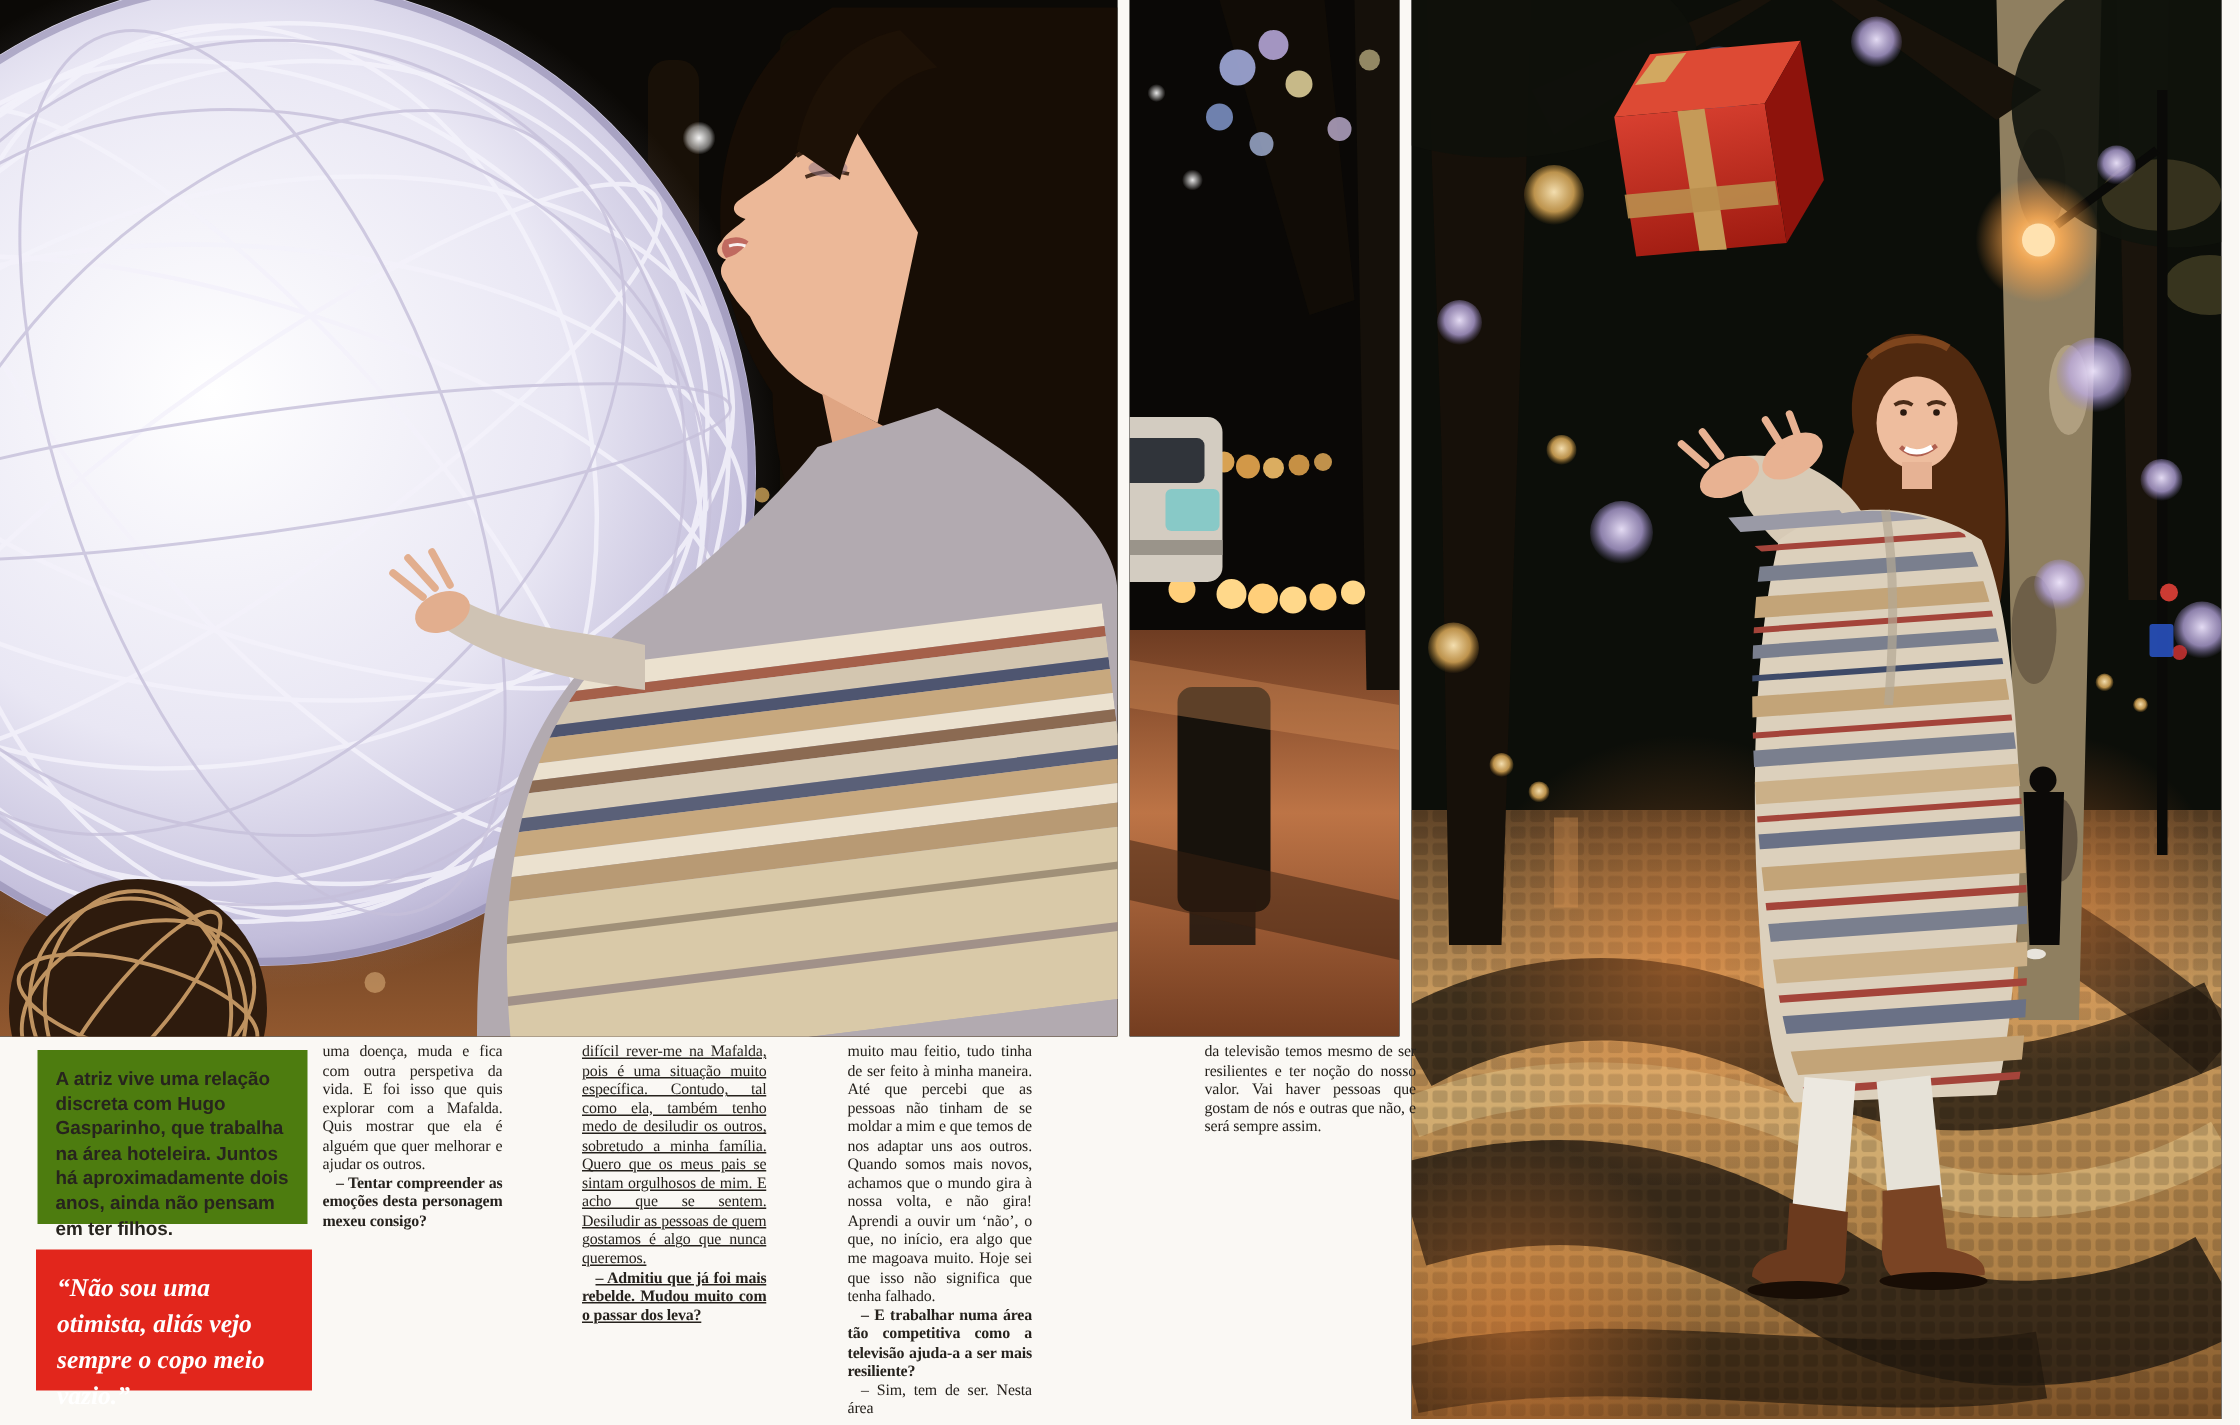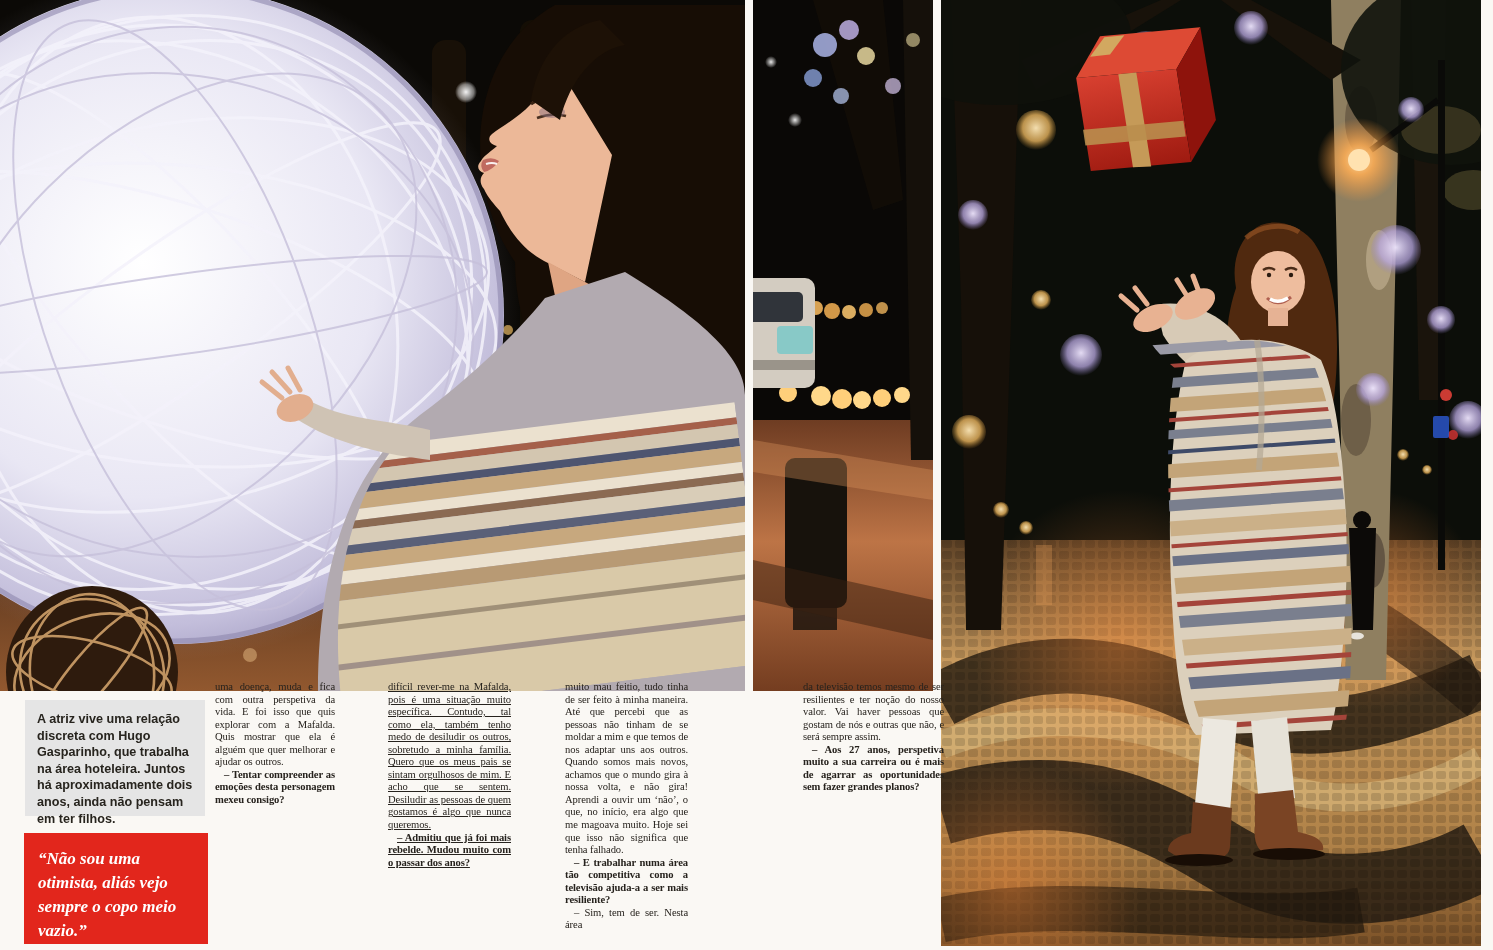--- a/index.html
+++ b/index.html
@@ -5,30 +5,30 @@
   html,body{margin:0;padding:0;background:#ffffff;}
   .page{position:relative;width:1493px;height:950px;background:#faf8f4;overflow:hidden;
         font-family:"Liberation Serif",serif;}
   .photo{position:absolute;overflow:hidden;background:#0a0906;}
   .photo svg{display:block;}
   .photo-left{left:0;top:0;width:745px;height:691px;}
   .photo-mid{left:753px;top:0;width:180px;height:691px;}
   .photo-right{left:941px;top:0;width:540px;height:946px;}
 
   .caption-box{position:absolute;left:25px;top:700px;width:180px;height:116px;
-        background:#e5e5e5;box-sizing:border-box;padding:11px 12px;}
+        background:#4d7c0f;box-sizing:border-box;padding:11px 12px;}
   .caption-box p{margin:0;font-family:"Liberation Sans",sans-serif;font-weight:bold;
         font-size:12.6px;line-height:1.32;color:#27241e;}
 
-  .quote-box{position:absolute;left:24px;top:833px;width:184px;height:111px;
+  .quote-box{position:absolute;left:24px;top:833px;width:184px;height:94px;
         background:#e2261c;box-sizing:border-box;padding:14px 14px;}
   .quote-box p{margin:0;color:#ffffff;font-family:"Liberation Serif",serif;
         font-style:italic;font-weight:bold;font-size:17px;line-height:1.42;}
 
-  .col{position:absolute;top:681px;height:254px;overflow:hidden;color:#26221d;
+  .col{position:absolute;top:696px;height:254px;overflow:hidden;color:#26221d;
         font-size:10.6px;line-height:12.55px;text-align:justify;
         letter-spacing:-0.1px;}
   .col p{margin:0;}
   .col p.indent{text-indent:9px;}
   .col p.question{font-weight:bold;}
   .col1{left:215px;width:120px;}
   .col2{left:388px;width:123px;text-decoration:underline;}
   .col3{left:565px;width:123px;}
   .col4{left:765px;width:141px;margin-left:38px;}
 </style>
@@ -428,27 +428,26 @@
     <p>“Não sou uma otimista, aliás vejo sempre o copo meio vazio.”</p>
   </div>
 
   <div class="col col1">
     <p class="body">uma doença, muda e fica com outra perspetiva da vida. E foi isso que quis explorar com a Mafalda. Quis mostrar que ela é alguém que quer melhorar e ajudar os outros.</p>
     <p class="question indent">– Tentar compreender as emoções desta personagem mexeu consigo?</p>
   </div>
 
   <div class="col col2">
     <p class="body">difícil rever-me na Mafalda, pois é uma situação muito específica. Contudo, tal como ela, também tenho medo de desiludir os outros, sobretudo a minha família. Quero que os meus pais se sintam orgulhosos de mim. E acho que se sentem. Desiludir as pessoas de quem gostamos é algo que nunca queremos.</p>
-    <p class="question indent">– Admitiu que já foi mais rebelde. Mudou muito com o passar dos anos?</p>
+    <p class="question indent">– Admitiu que já foi mais rebelde. Mudou muito com o passar dos leva?</p>
   </div>
 
   <div class="col col3">
     <p class="body">muito mau feitio, tudo tinha de ser feito à minha maneira. Até que percebi que as pessoas não tinham de se moldar a mim e que temos de nos adaptar uns aos outros. Quando somos mais novos, achamos que o mundo gira à nossa volta, e não gira! Aprendi a ouvir um ‘não’, o que, no início, era algo que me magoava muito. Hoje sei que isso não significa que tenha falhado.</p>
     <p class="question indent">– E trabalhar numa área tão competitiva como a televisão ajuda-a a ser mais resiliente?</p>
     <p class="body indent">– Sim, tem de ser. Nesta área</p>
   </div>
 
   <div class="col col4">
     <p class="body">da televisão temos mesmo de ser resilientes e ter noção do nosso valor. Vai haver pessoas que gostam de nós e outras que não, e será sempre assim.</p>
-    <p class="question indent">– Aos 27 anos, perspetiva muito a sua carreira ou é mais de agarrar as oportunidades sem fazer grandes planos?</p>
   </div>
 
 </div>
 
 </body></html>

